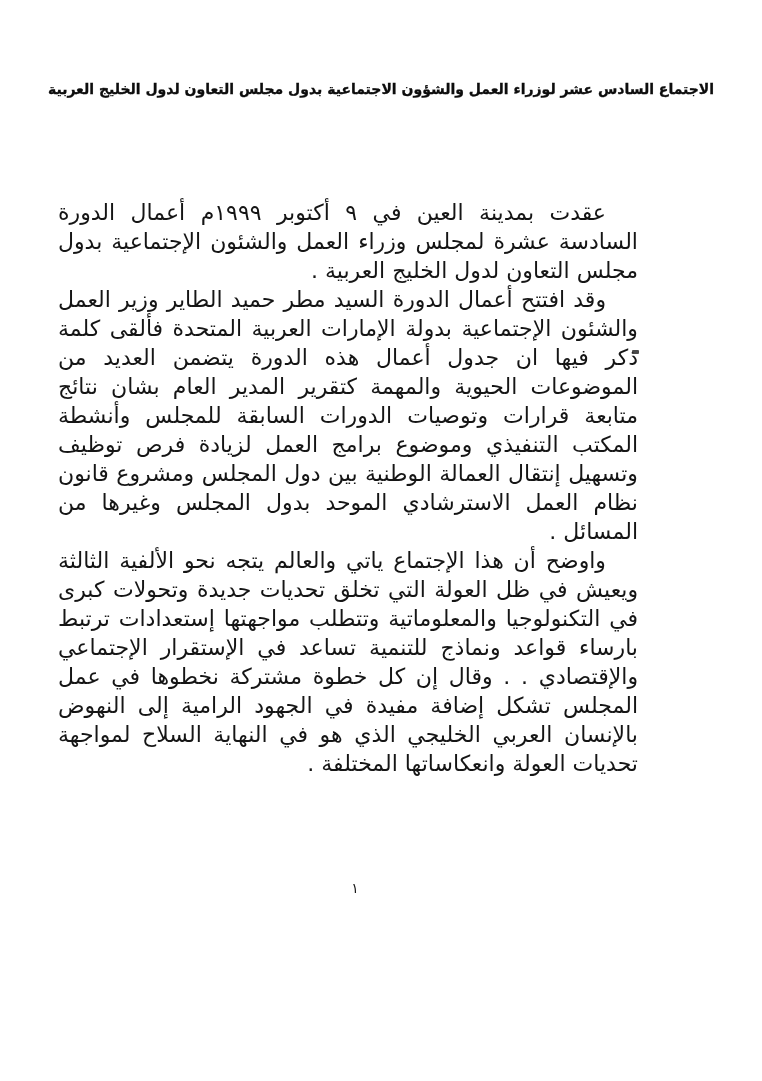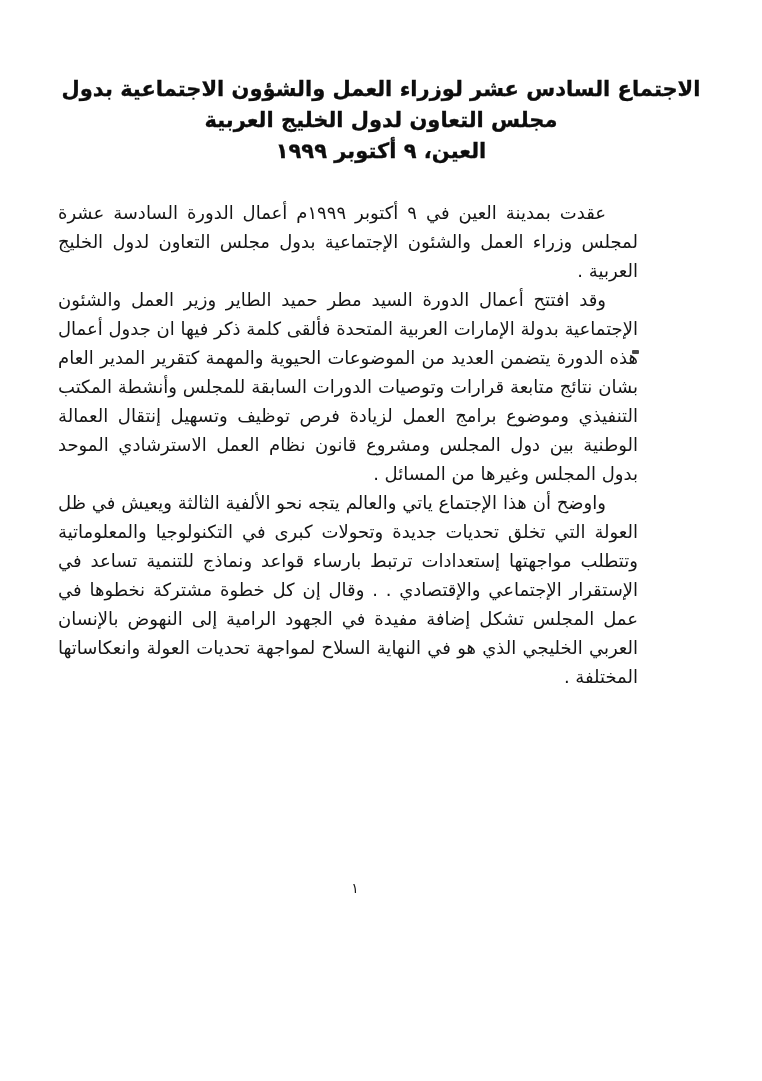--- a/index.html
+++ b/index.html
@@ -17,33 +17,33 @@
     color: #121212;
   }
   .title-block {
     position: absolute;
     top: 74px;
     left: 40px;
     right: 40px;
     direction: rtl;
     text-align: center;
     font-weight: bold;
-    font-size: 21px;
+    font-size: 14px;
     line-height: 31px;
     color: #0d0d0d;
     -webkit-text-stroke: 0.3px #0d0d0d;
   }
   .body-block {
     position: absolute;
     top: 198px;
     right: 124px;
     width: 580px;
     direction: rtl;
     text-align: justify;
-    font-size: 18px;
+    font-size: 22px;
     line-height: 29px;
     color: #151515;
   }
   .body-block p {
     margin: 0;
     padding: 0;
     text-indent: 32px;
   }
   .page-number {
     position: absolute;
@@ -65,21 +65,20 @@
     opacity: 0.85;
   }
 </style>
 </head>
 <body>
 
 <div class="page">
 
   <div class="title-block">
     <div>الاجتماع السادس عشر لوزراء العمل والشؤون الاجتماعية بدول مجلس التعاون لدول الخليج العربية</div>
-    <div>العين، ٩ أكتوبر ١٩٩٩</div>
   </div>
 
   <div class="body-block">
     <p>عقدت بمدينة العين في ٩ أكتوبر ١٩٩٩م أعمال الدورة السادسة عشرة لمجلس وزراء العمل والشئون الإجتماعية بدول مجلس التعاون لدول الخليج العربية .</p>
     <p>وقد افتتح أعمال الدورة السيد مطر حميد الطاير وزير العمل والشئون الإجتماعية بدولة الإمارات العربية المتحدة فألقى كلمة ذكر فيها ان جدول أعمال هذه الدورة يتضمن العديد من الموضوعات الحيوية والمهمة كتقرير المدير العام بشان نتائج متابعة قرارات وتوصيات الدورات السابقة للمجلس وأنشطة المكتب التنفيذي وموضوع برامج العمل لزيادة فرص توظيف وتسهيل إنتقال العمالة الوطنية بين دول المجلس ومشروع قانون نظام العمل الاسترشادي الموحد بدول المجلس وغيرها من المسائل .</p>
     <p>واوضح أن هذا الإجتماع ياتي والعالم يتجه نحو الألفية الثالثة ويعيش في ظل العولة التي تخلق تحديات جديدة وتحولات كبرى في التكنولوجيا والمعلوماتية وتتطلب مواجهتها إستعدادات ترتبط بارساء قواعد ونماذج للتنمية تساعد في الإستقرار الإجتماعي والإقتصادي . . وقال إن كل خطوة مشتركة نخطوها في عمل المجلس تشكل إضافة مفيدة في الجهود الرامية إلى النهوض بالإنسان العربي الخليجي الذي هو في النهاية السلاح لمواجهة تحديات العولة وانعكاساتها المختلفة .</p>
   </div>
 
   <div class="scan-speck"></div>
 

